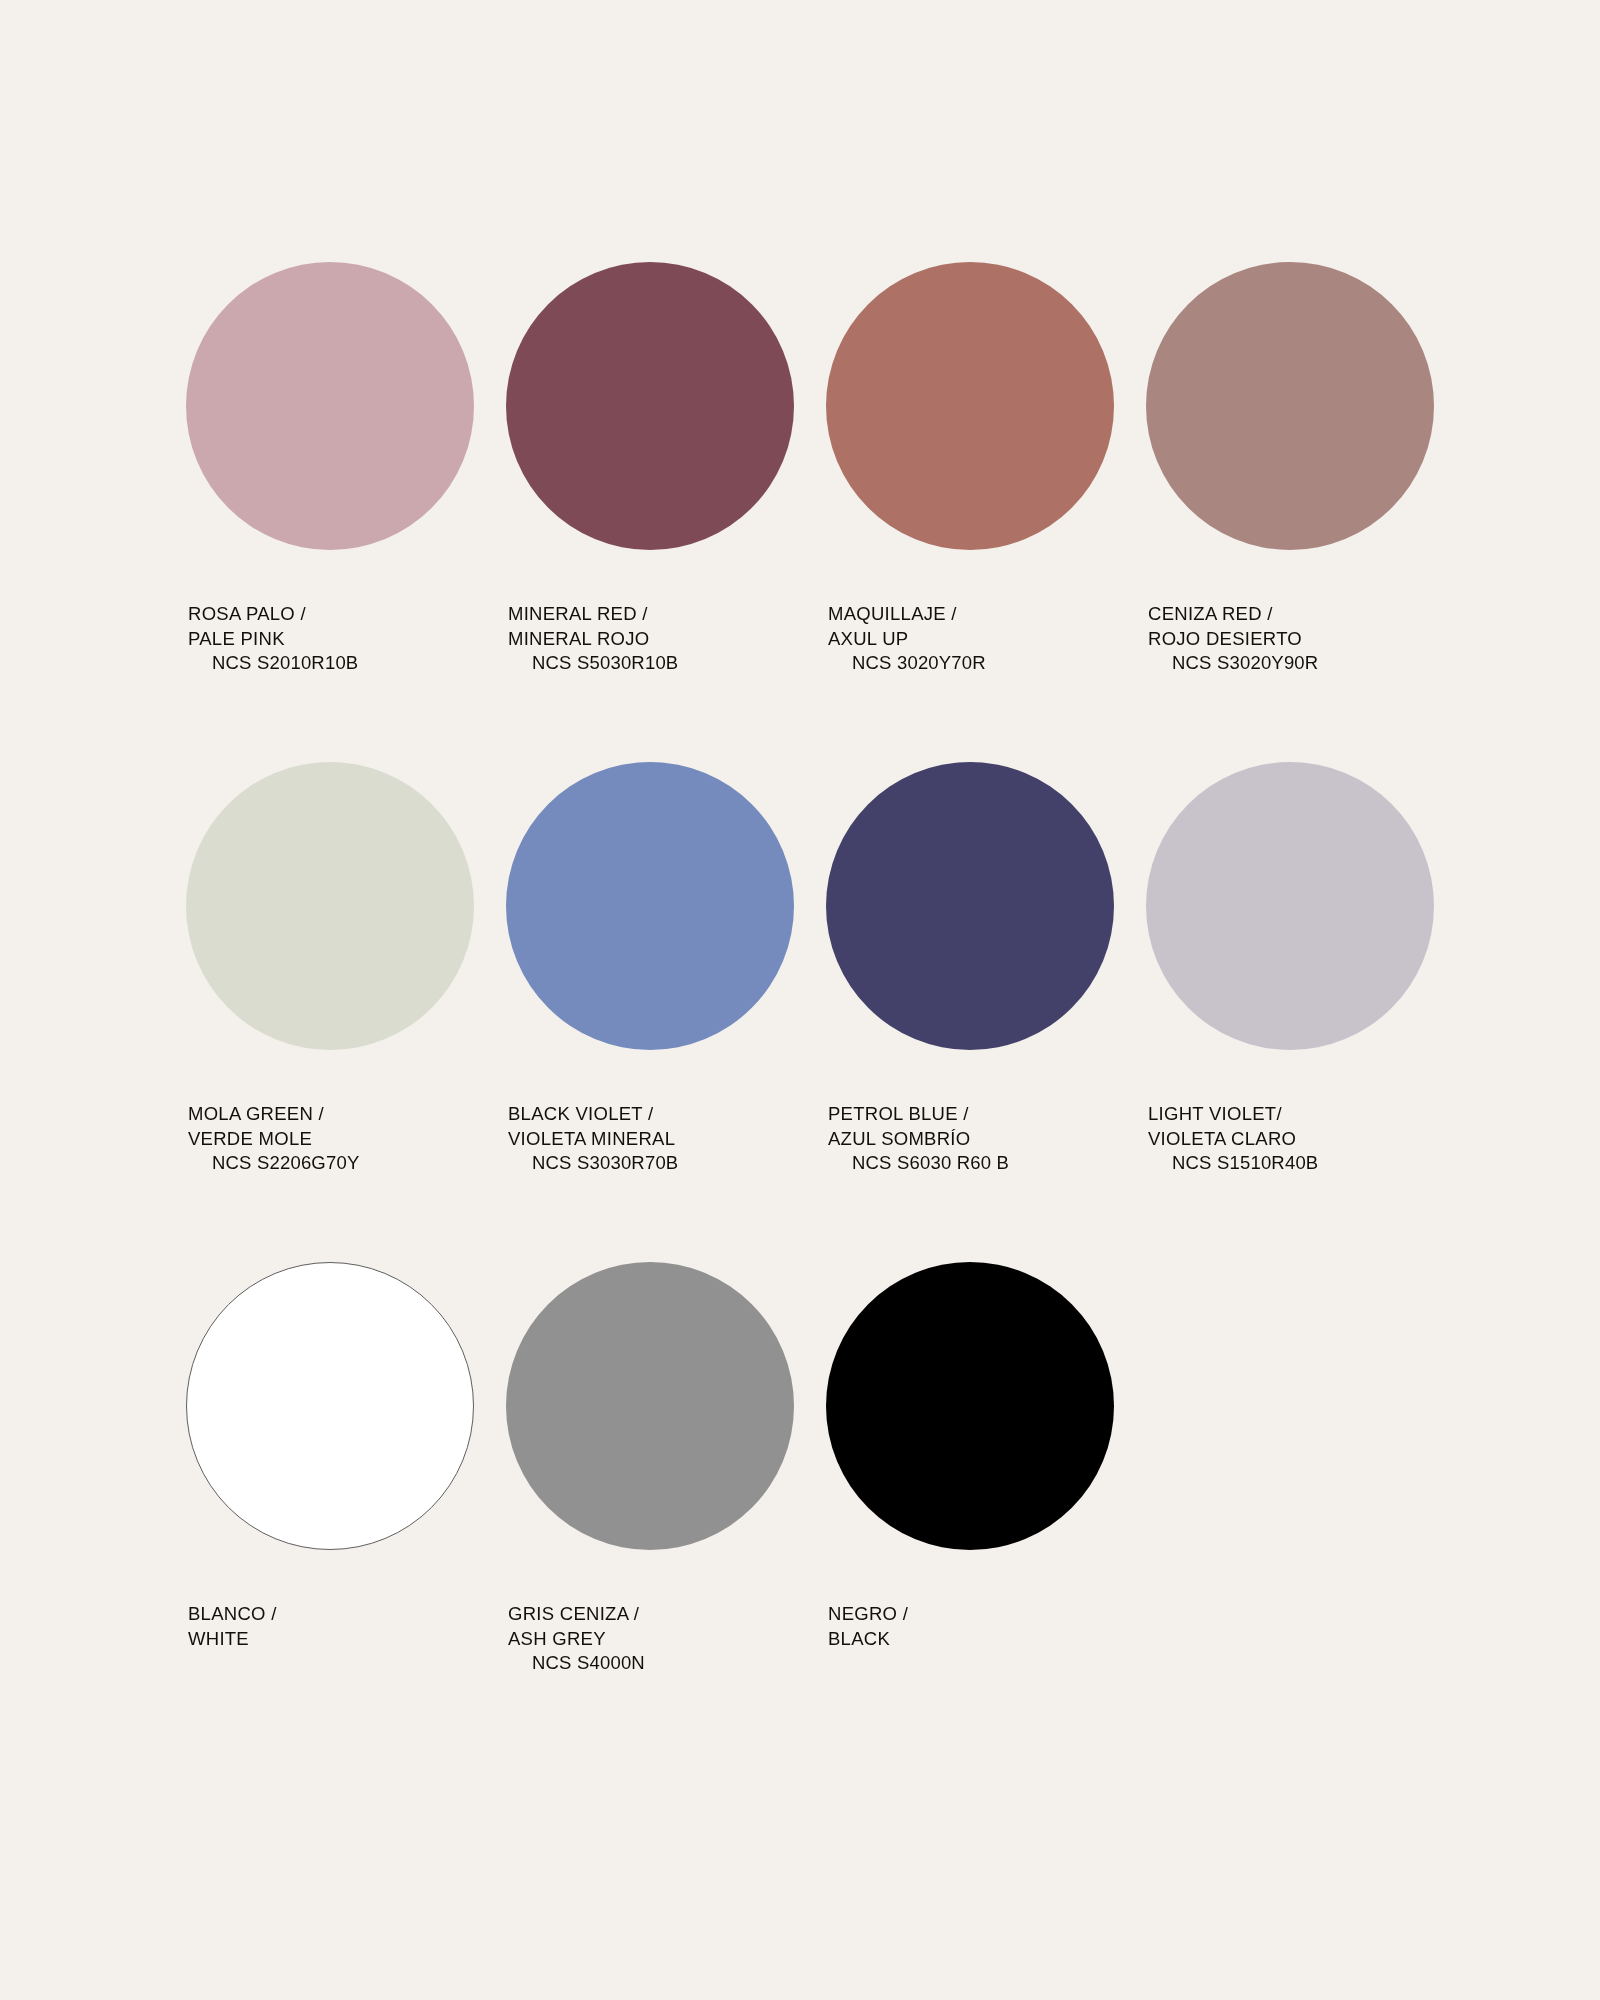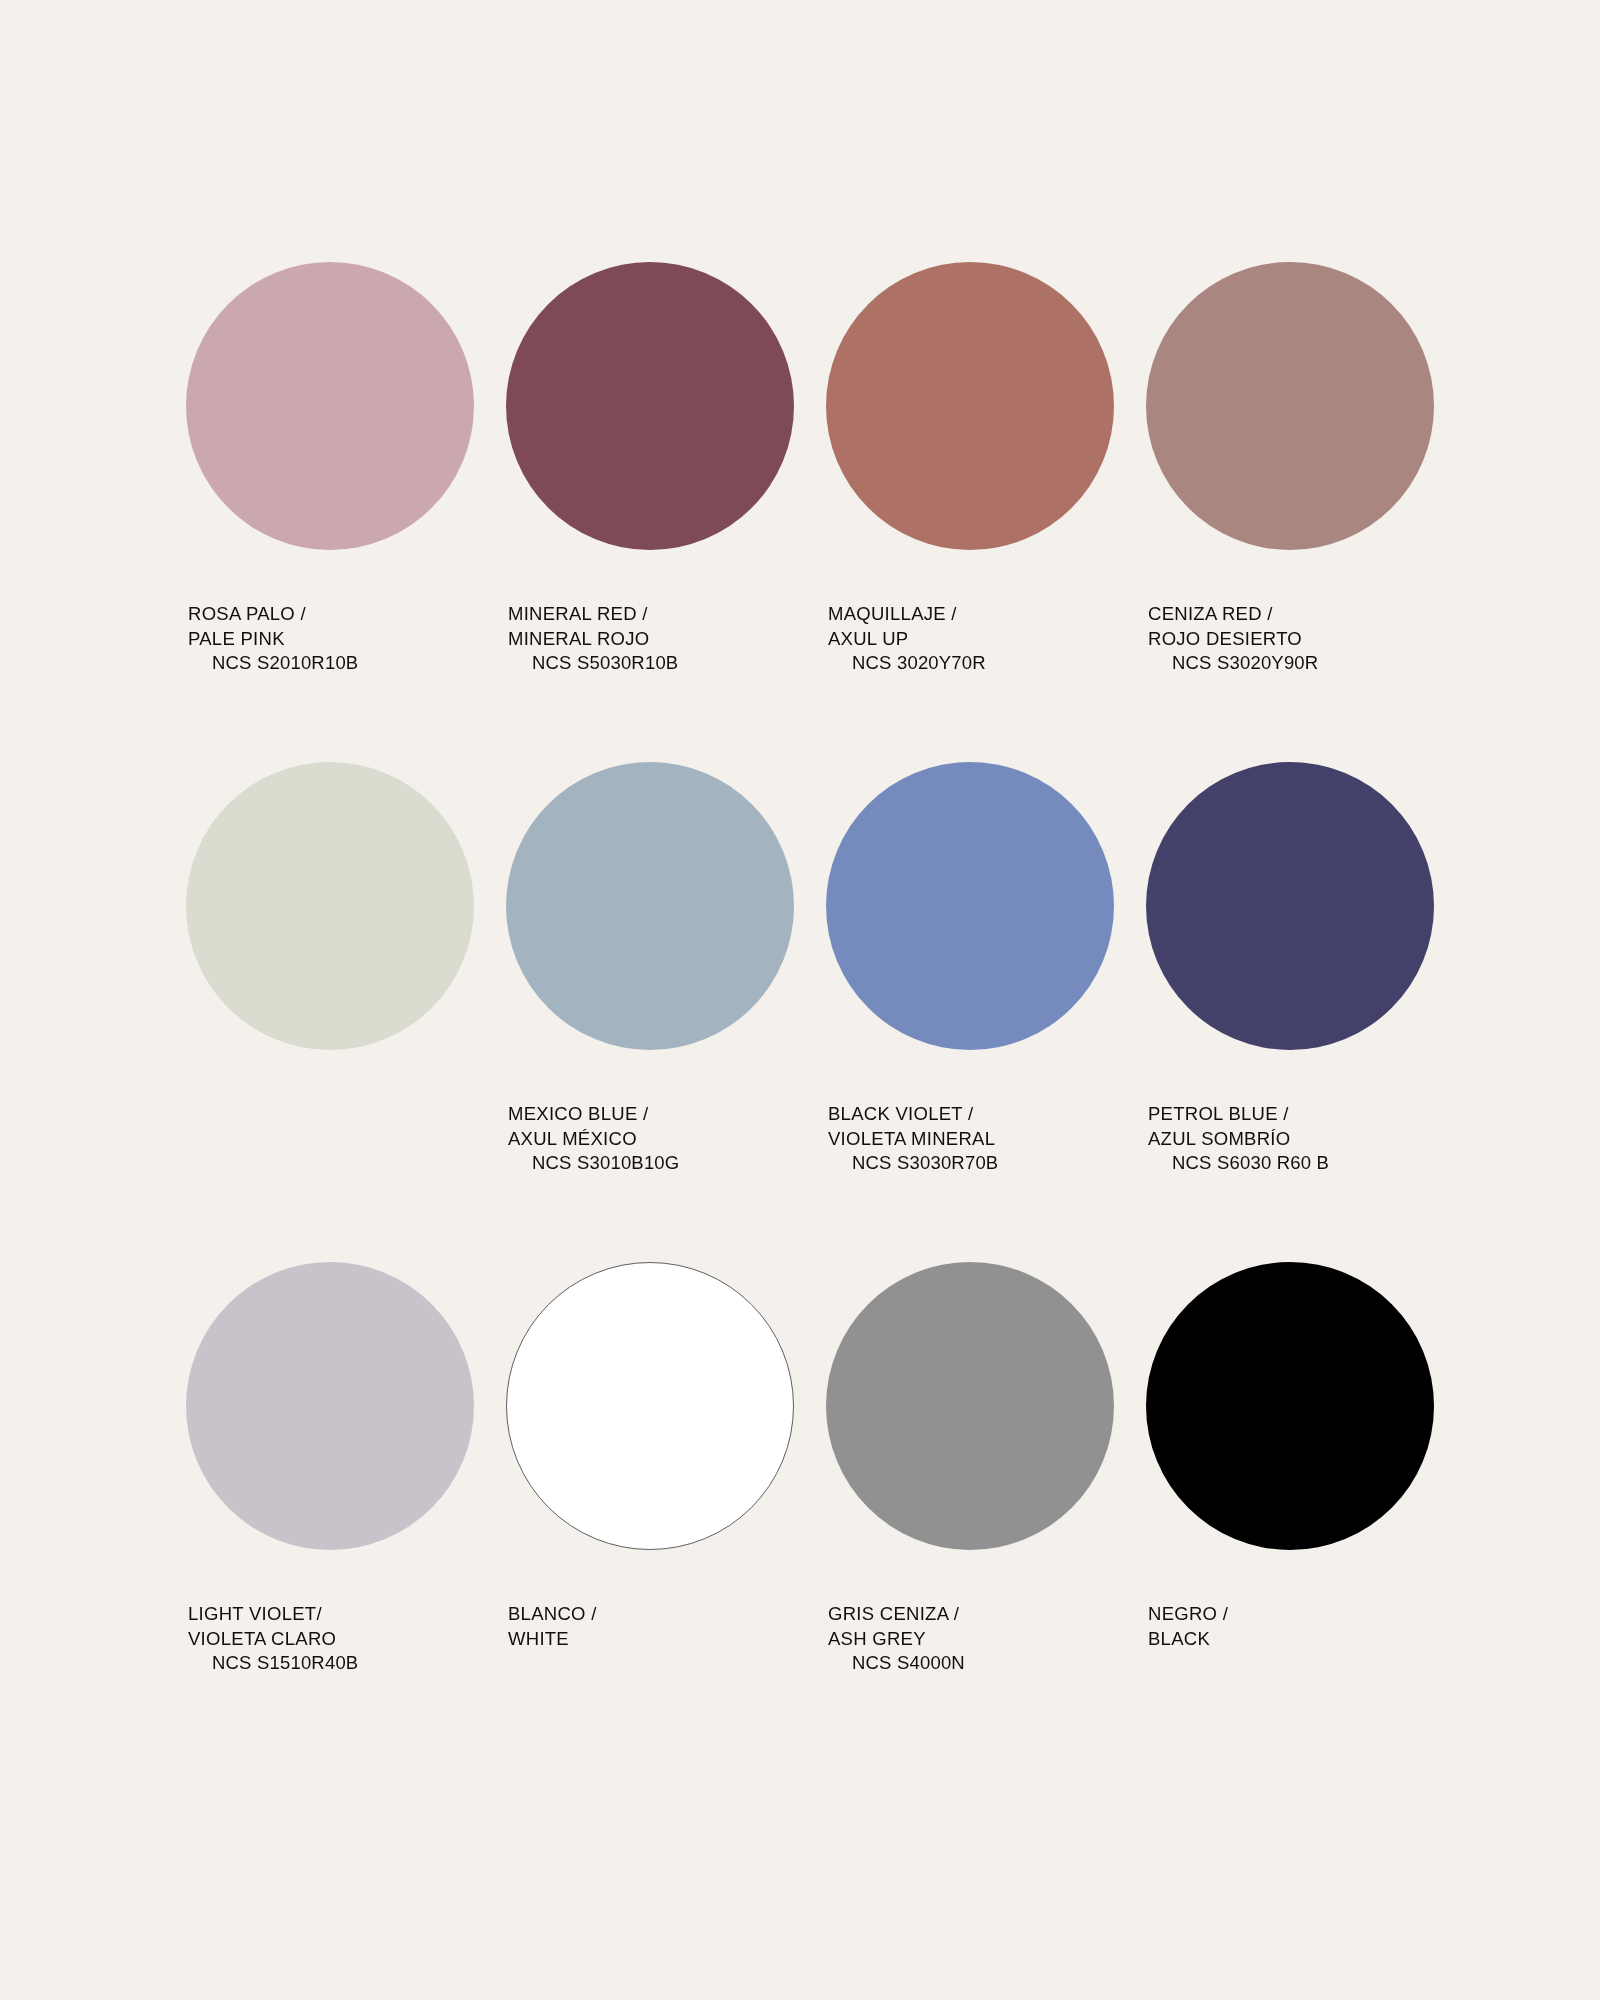--- a/index.html
+++ b/index.html
@@ -112,30 +112,27 @@
     <div class="swatch-disc" style="background: rgb(170, 134, 128);"></div>
     <div class="swatch-caption">
       <span class="caption-line name-en">CENIZA RED /</span>
       <span class="caption-line name-es">ROJO DESIERTO</span>
       <span class="caption-line ncs-code">NCS S3020Y90R</span>
     </div>
   </div>
 
   <div class="swatch-cell">
     <div class="swatch-disc" style="background: rgb(217, 220, 207);"></div>
+    <div class="swatch-caption">
+      <span class="caption-line name-en">MOLA GREEN /</span>
+      <span class="caption-line name-es">VERDE MOLE</span>
+      <span class="caption-line ncs-code">NCS S2206G70Y</span>
+    </div>
   </div>
 
-  <div class="swatch-cell">
-    <div class="swatch-disc" style="background: rgb(163, 180, 192);"></div>
-    <div class="swatch-caption">
-      <span class="caption-line name-en">MEXICO BLUE /</span>
-      <span class="caption-line name-es">AXUL MÉXICO</span>
-      <span class="caption-line ncs-code">NCS S3010B10G</span>
-    </div>
-  </div>
 
   <div class="swatch-cell">
     <div class="swatch-disc" style="background: rgb(117, 139, 189);"></div>
     <div class="swatch-caption">
       <span class="caption-line name-en">BLACK VIOLET /</span>
       <span class="caption-line name-es">VIOLETA MINERAL</span>
       <span class="caption-line ncs-code">NCS S3030R70B</span>
     </div>
   </div>
 

